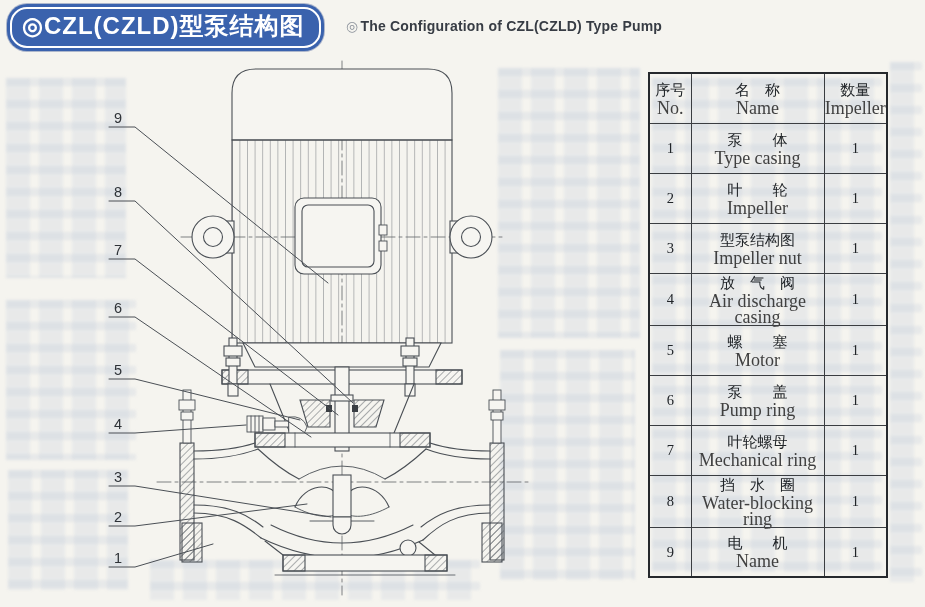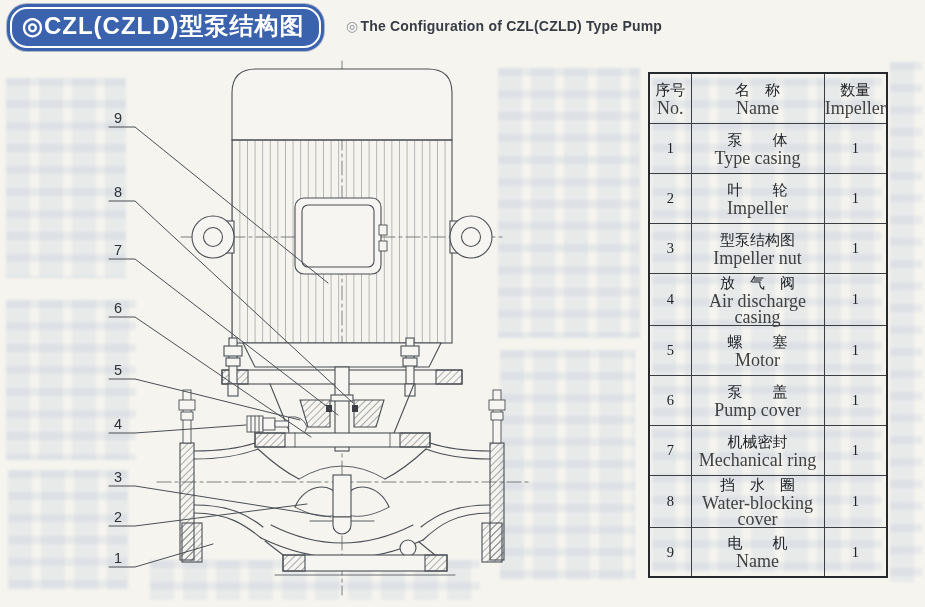--- a/index.html
+++ b/index.html
@@ -315,37 +315,37 @@
     <td>
       <span class="zh">螺　　塞</span>
       <span class="en">Motor</span>
     </td>
     <td><span class="num">1</span></td>
   </tr>
       <tr>
     <td><span class="num">6</span></td>
     <td>
       <span class="zh">泵　　盖</span>
-      <span class="en">Pump cover</span>
+      <span class="en">Pump ring</span>
     </td>
     <td><span class="num">1</span></td>
   </tr>
       <tr>
     <td><span class="num">7</span></td>
     <td>
-      <span class="zh">机械密封</span>
+      <span class="zh">叶轮螺母</span>
       <span class="en">Mechanical ring</span>
     </td>
     <td><span class="num">1</span></td>
   </tr>
       <tr>
     <td><span class="num">8</span></td>
     <td>
       <span class="zh">挡　水　圈</span>
-      <span class="en">Water-blocking cover</span>
+      <span class="en">Water-blocking ring</span>
     </td>
     <td><span class="num">1</span></td>
   </tr>
       <tr>
     <td><span class="num">9</span></td>
     <td>
       <span class="zh">电　　机</span>
       <span class="en">Name</span>
     </td>
     <td><span class="num">1</span></td>

